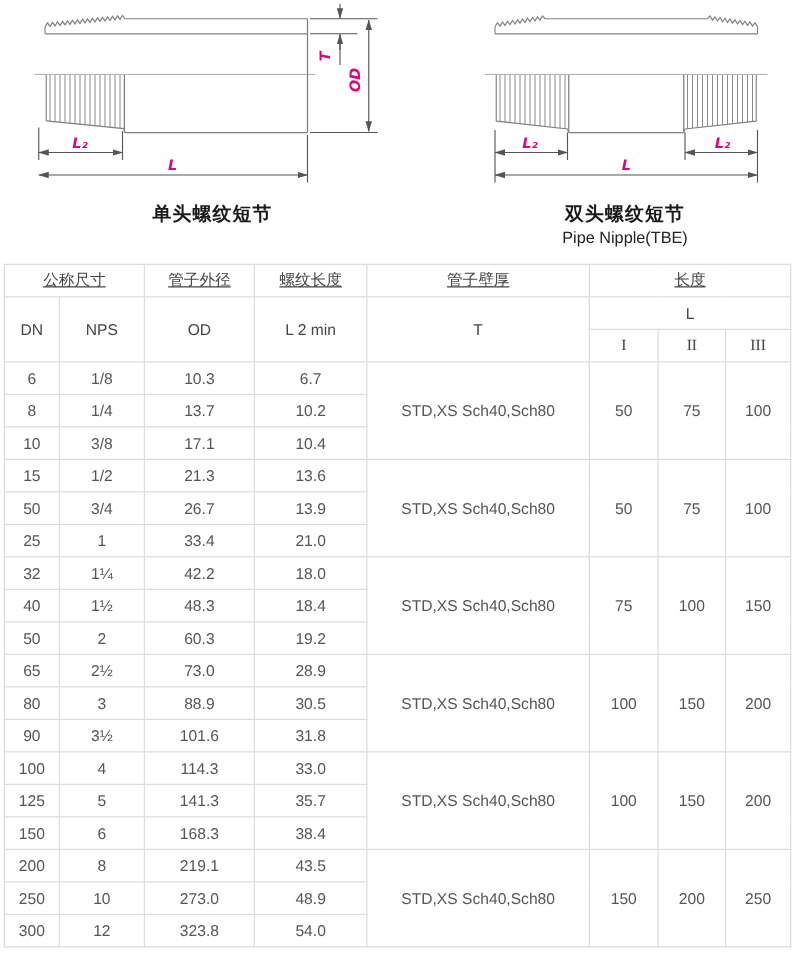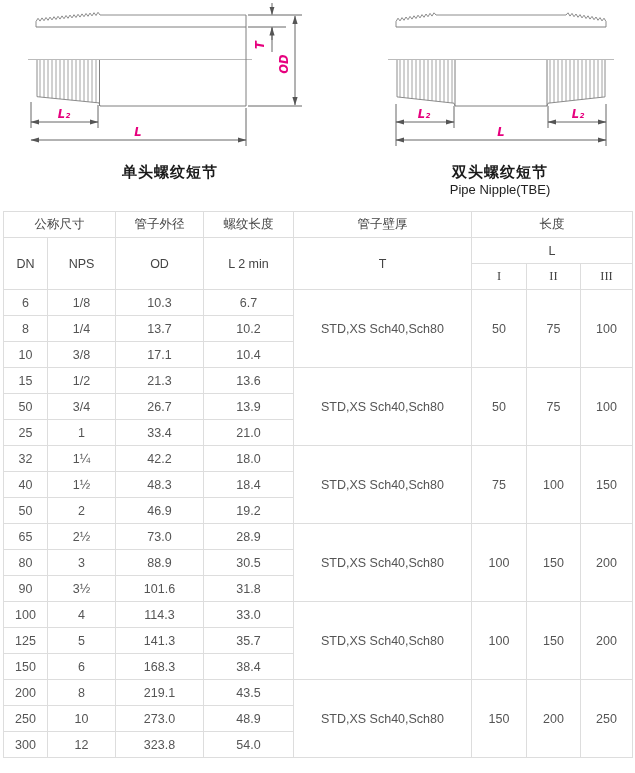--- a/index.html
+++ b/index.html
@@ -20,21 +20,21 @@
   table.spec {
     border-collapse:collapse; table-layout:fixed;
     width:629px; margin:2px 0 0 3px;
   }
   table.spec th, table.spec td {
     border:1px solid #ddd; text-align:center; vertical-align:middle;
     font-size:12.5px; font-weight:normal; color:#555;
     height:25px; padding:0 2px; overflow:hidden; white-space:nowrap;
   }
   table.spec thead th { color:#444; }
-  .hdr-cn { font-size:13px; height:26px; }
+  .hdr-cn { font-size:13px; height:26px;text-decoration:underline; }
   .hdr-en { font-weight:bold; font-size:12.5px; }
   th.l-head { font-weight:bold; height:24px; }
   th.roman { font-family:"Liberation Serif","DejaVu Serif",serif; font-weight:bold; font-size:13px; }
 </style>
 </head>
 <body>
 
 <div class="top-section">
   <svg width="635" height="155" viewBox="0 0 635 155">
     <defs>
@@ -213,21 +213,21 @@
       </tr>
       <tr>
         <td>40</td>
         <td>1½</td>
         <td>48.3</td>
         <td>18.4</td>
       </tr>
       <tr>
         <td>50</td>
         <td>2</td>
-        <td>46.9</td>
+        <td>60.3</td>
         <td>19.2</td>
       </tr>
       <tr>
         <td>65</td>
         <td>2½</td>
         <td>73.0</td>
         <td>28.9</td>
         <td rowspan="3">STD,XS Sch40,Sch80</td>
         <td rowspan="3">100</td>
         <td rowspan="3">150</td>

